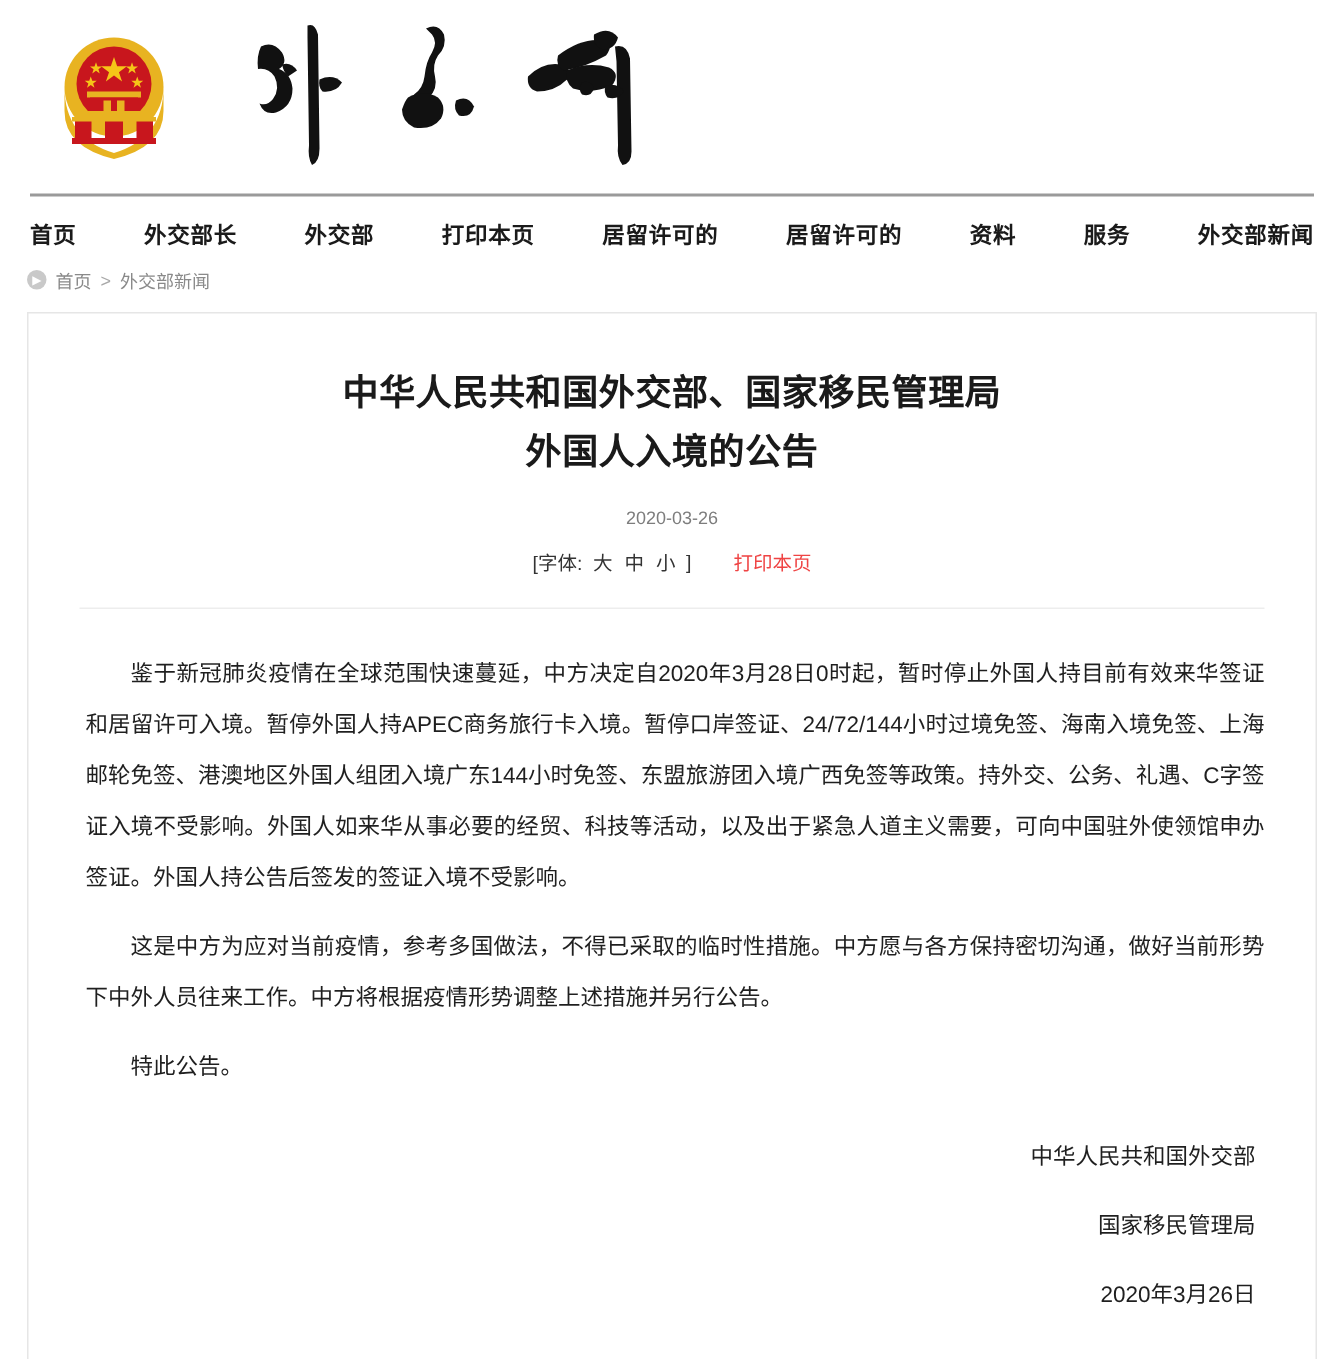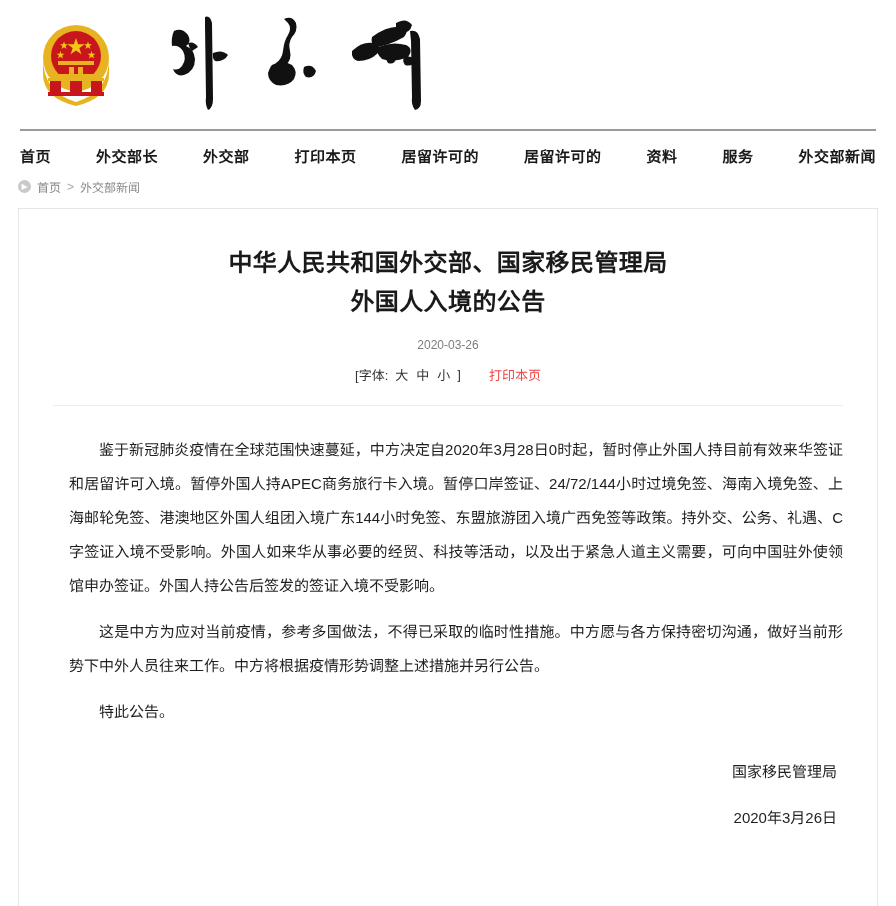--- a/index.html
+++ b/index.html
@@ -156,21 +156,21 @@
   }
 
   .body {
     padding-top: 27px;
     font-size: 15px;
     line-height: 34px;
     color: #1f1f1f;
     text-align: justify;
   }
   .body p {
-    margin: 0 0 12px 16px;
+    margin: 0 0 12px 4px;
     text-indent: 2em;
   }
 
   .signature {
     margin-top: 26px;
     text-align: right;
     font-size: 15px;
     line-height: 34px;
     color: #1f1f1f;
   }
@@ -298,18 +298,19 @@
 
     <div class="divider"></div>
 
     <div class="body">
       <p>鉴于新冠肺炎疫情在全球范围快速蔓延，中方决定自2020年3月28日0时起，暂时停止外国人持目前有效来华签证和居留许可入境。暂停外国人持APEC商务旅行卡入境。暂停口岸签证、24/72/144小时过境免签、海南入境免签、上海邮轮免签、港澳地区外国人组团入境广东144小时免签、东盟旅游团入境广西免签等政策。持外交、公务、礼遇、C字签证入境不受影响。外国人如来华从事必要的经贸、科技等活动，以及出于紧急人道主义需要，可向中国驻外使领馆申办签证。外国人持公告后签发的签证入境不受影响。</p>
       <p>这是中方为应对当前疫情，参考多国做法，不得已采取的临时性措施。中方愿与各方保持密切沟通，做好当前形势下中外人员往来工作。中方将根据疫情形势调整上述措施并另行公告。</p>
       <p>特此公告。</p>
     </div>
 
     <div class="signature">
+      <div>中华人民共和国外交部</div>
       <div>国家移民管理局</div>
       <div>2020年3月26日</div>
     </div>
 
   </div>
 </div>
 
 </body></html>

